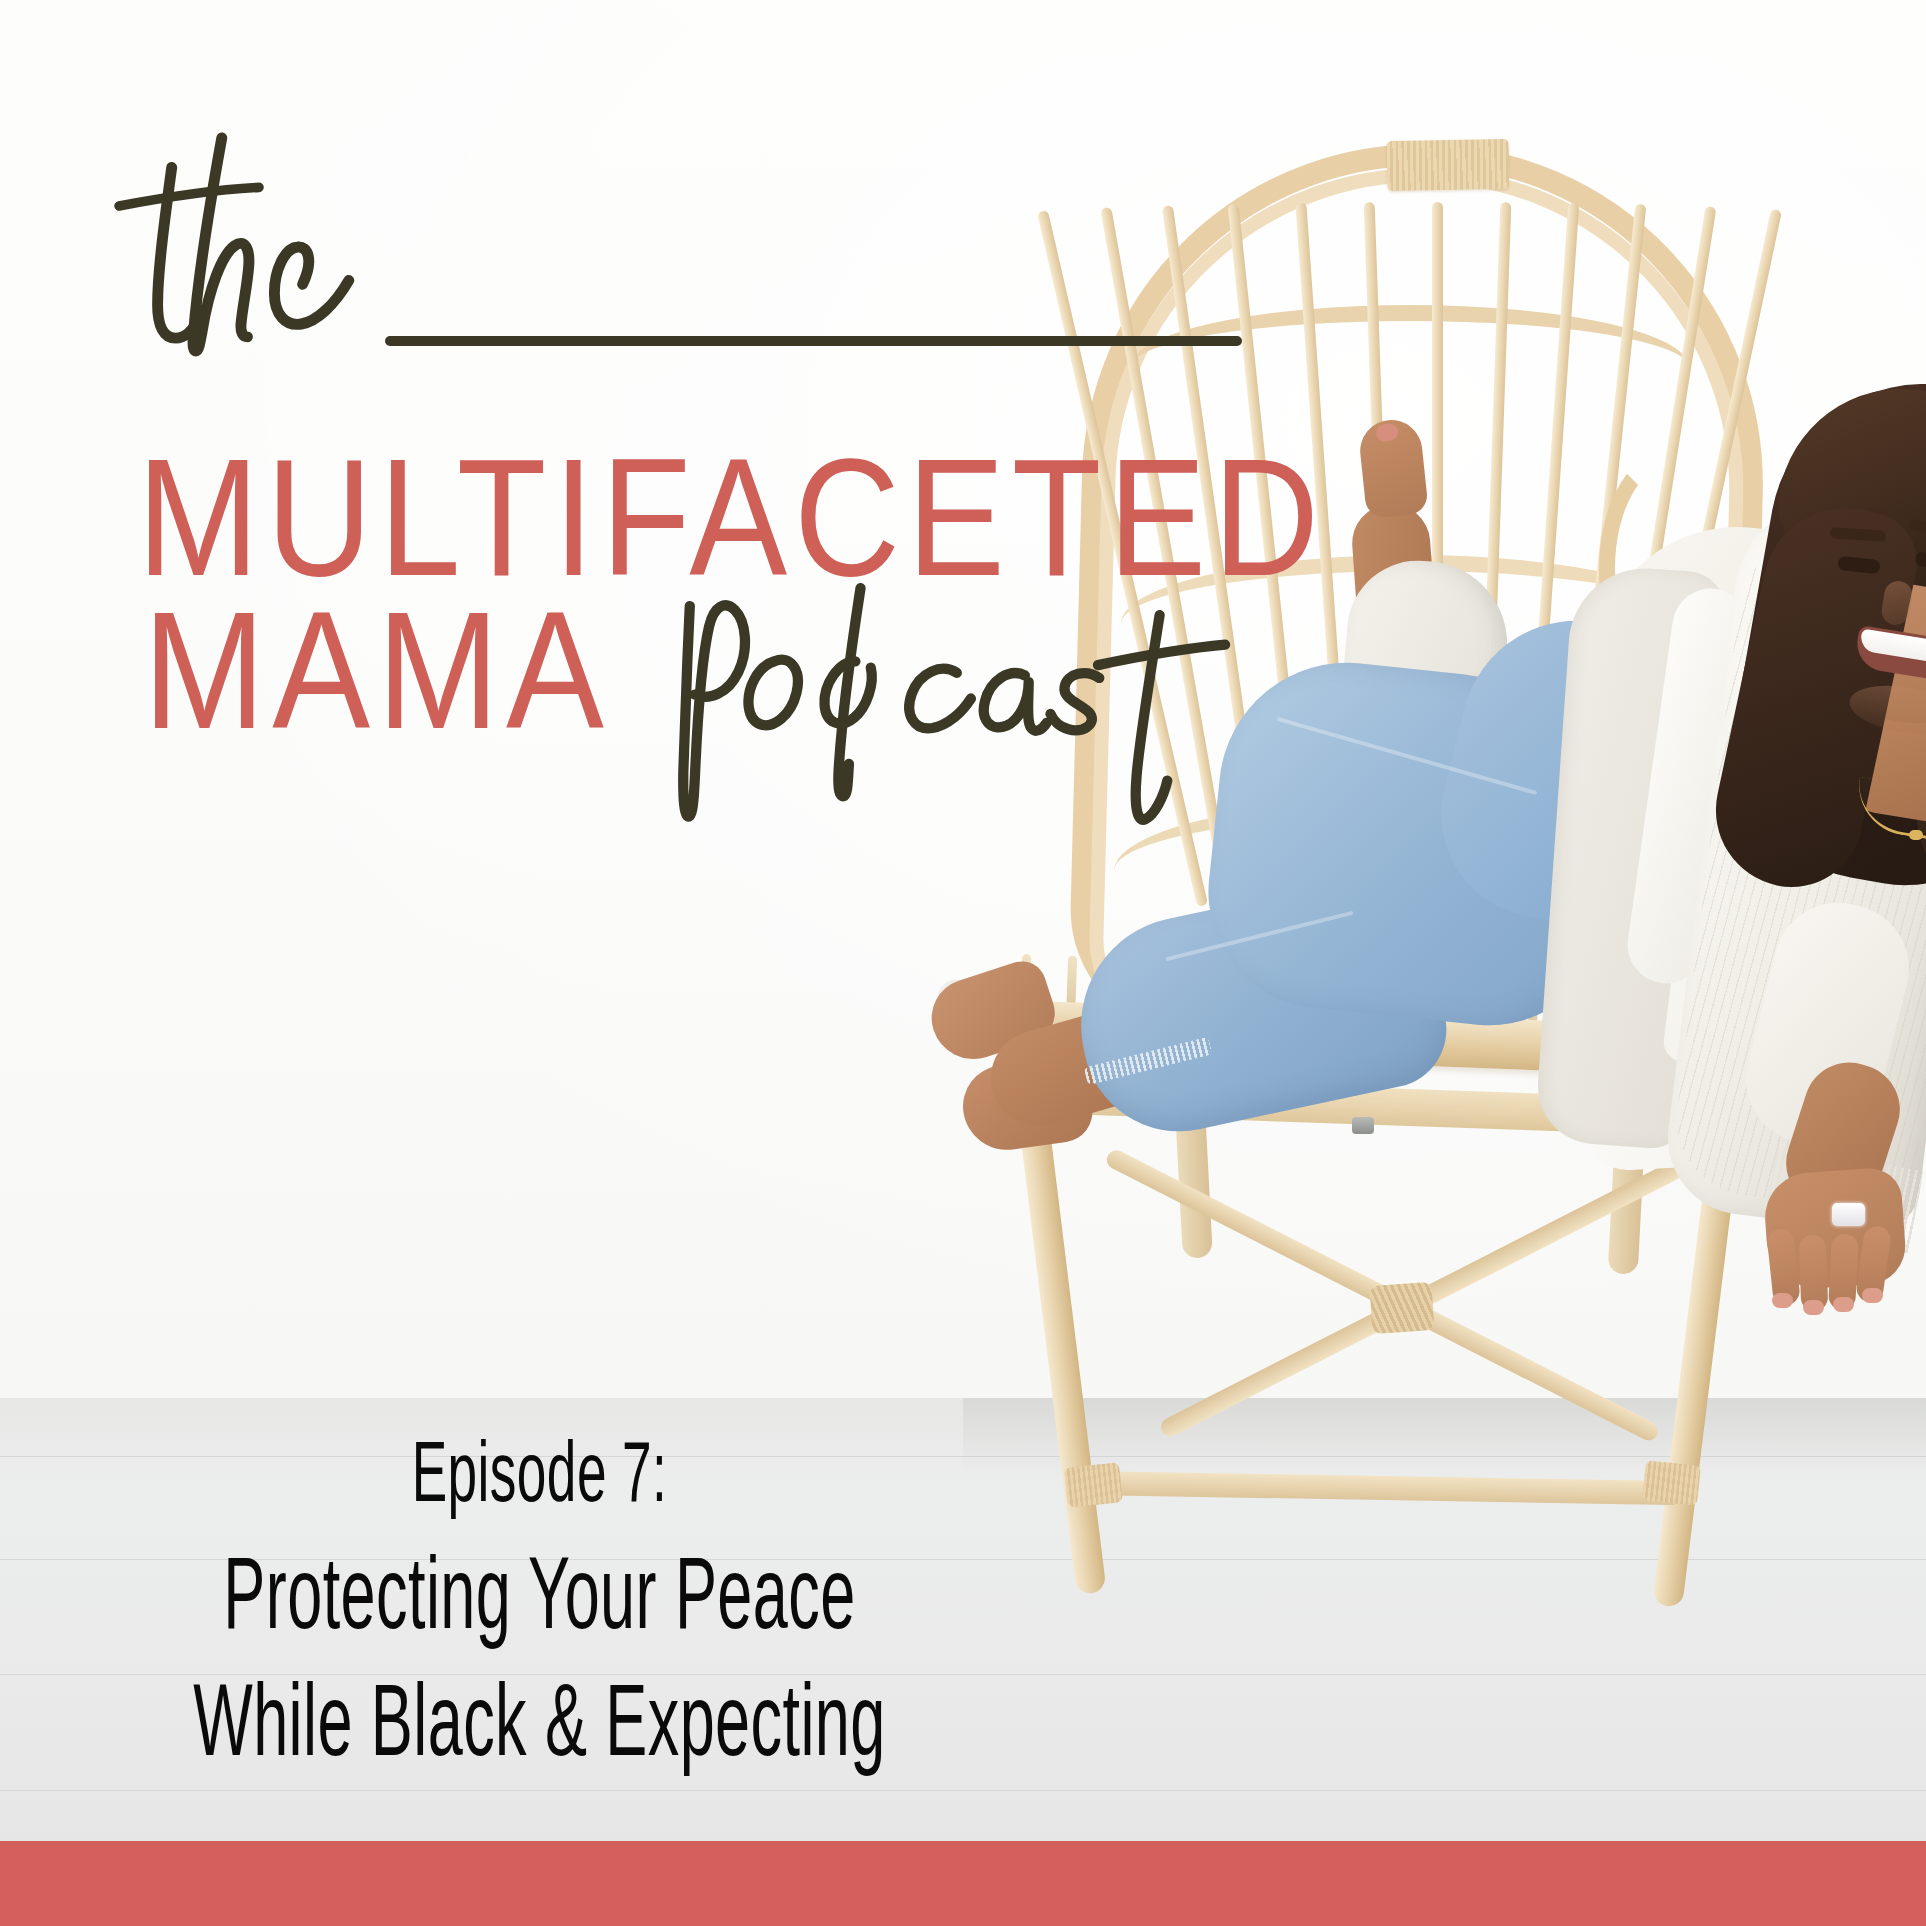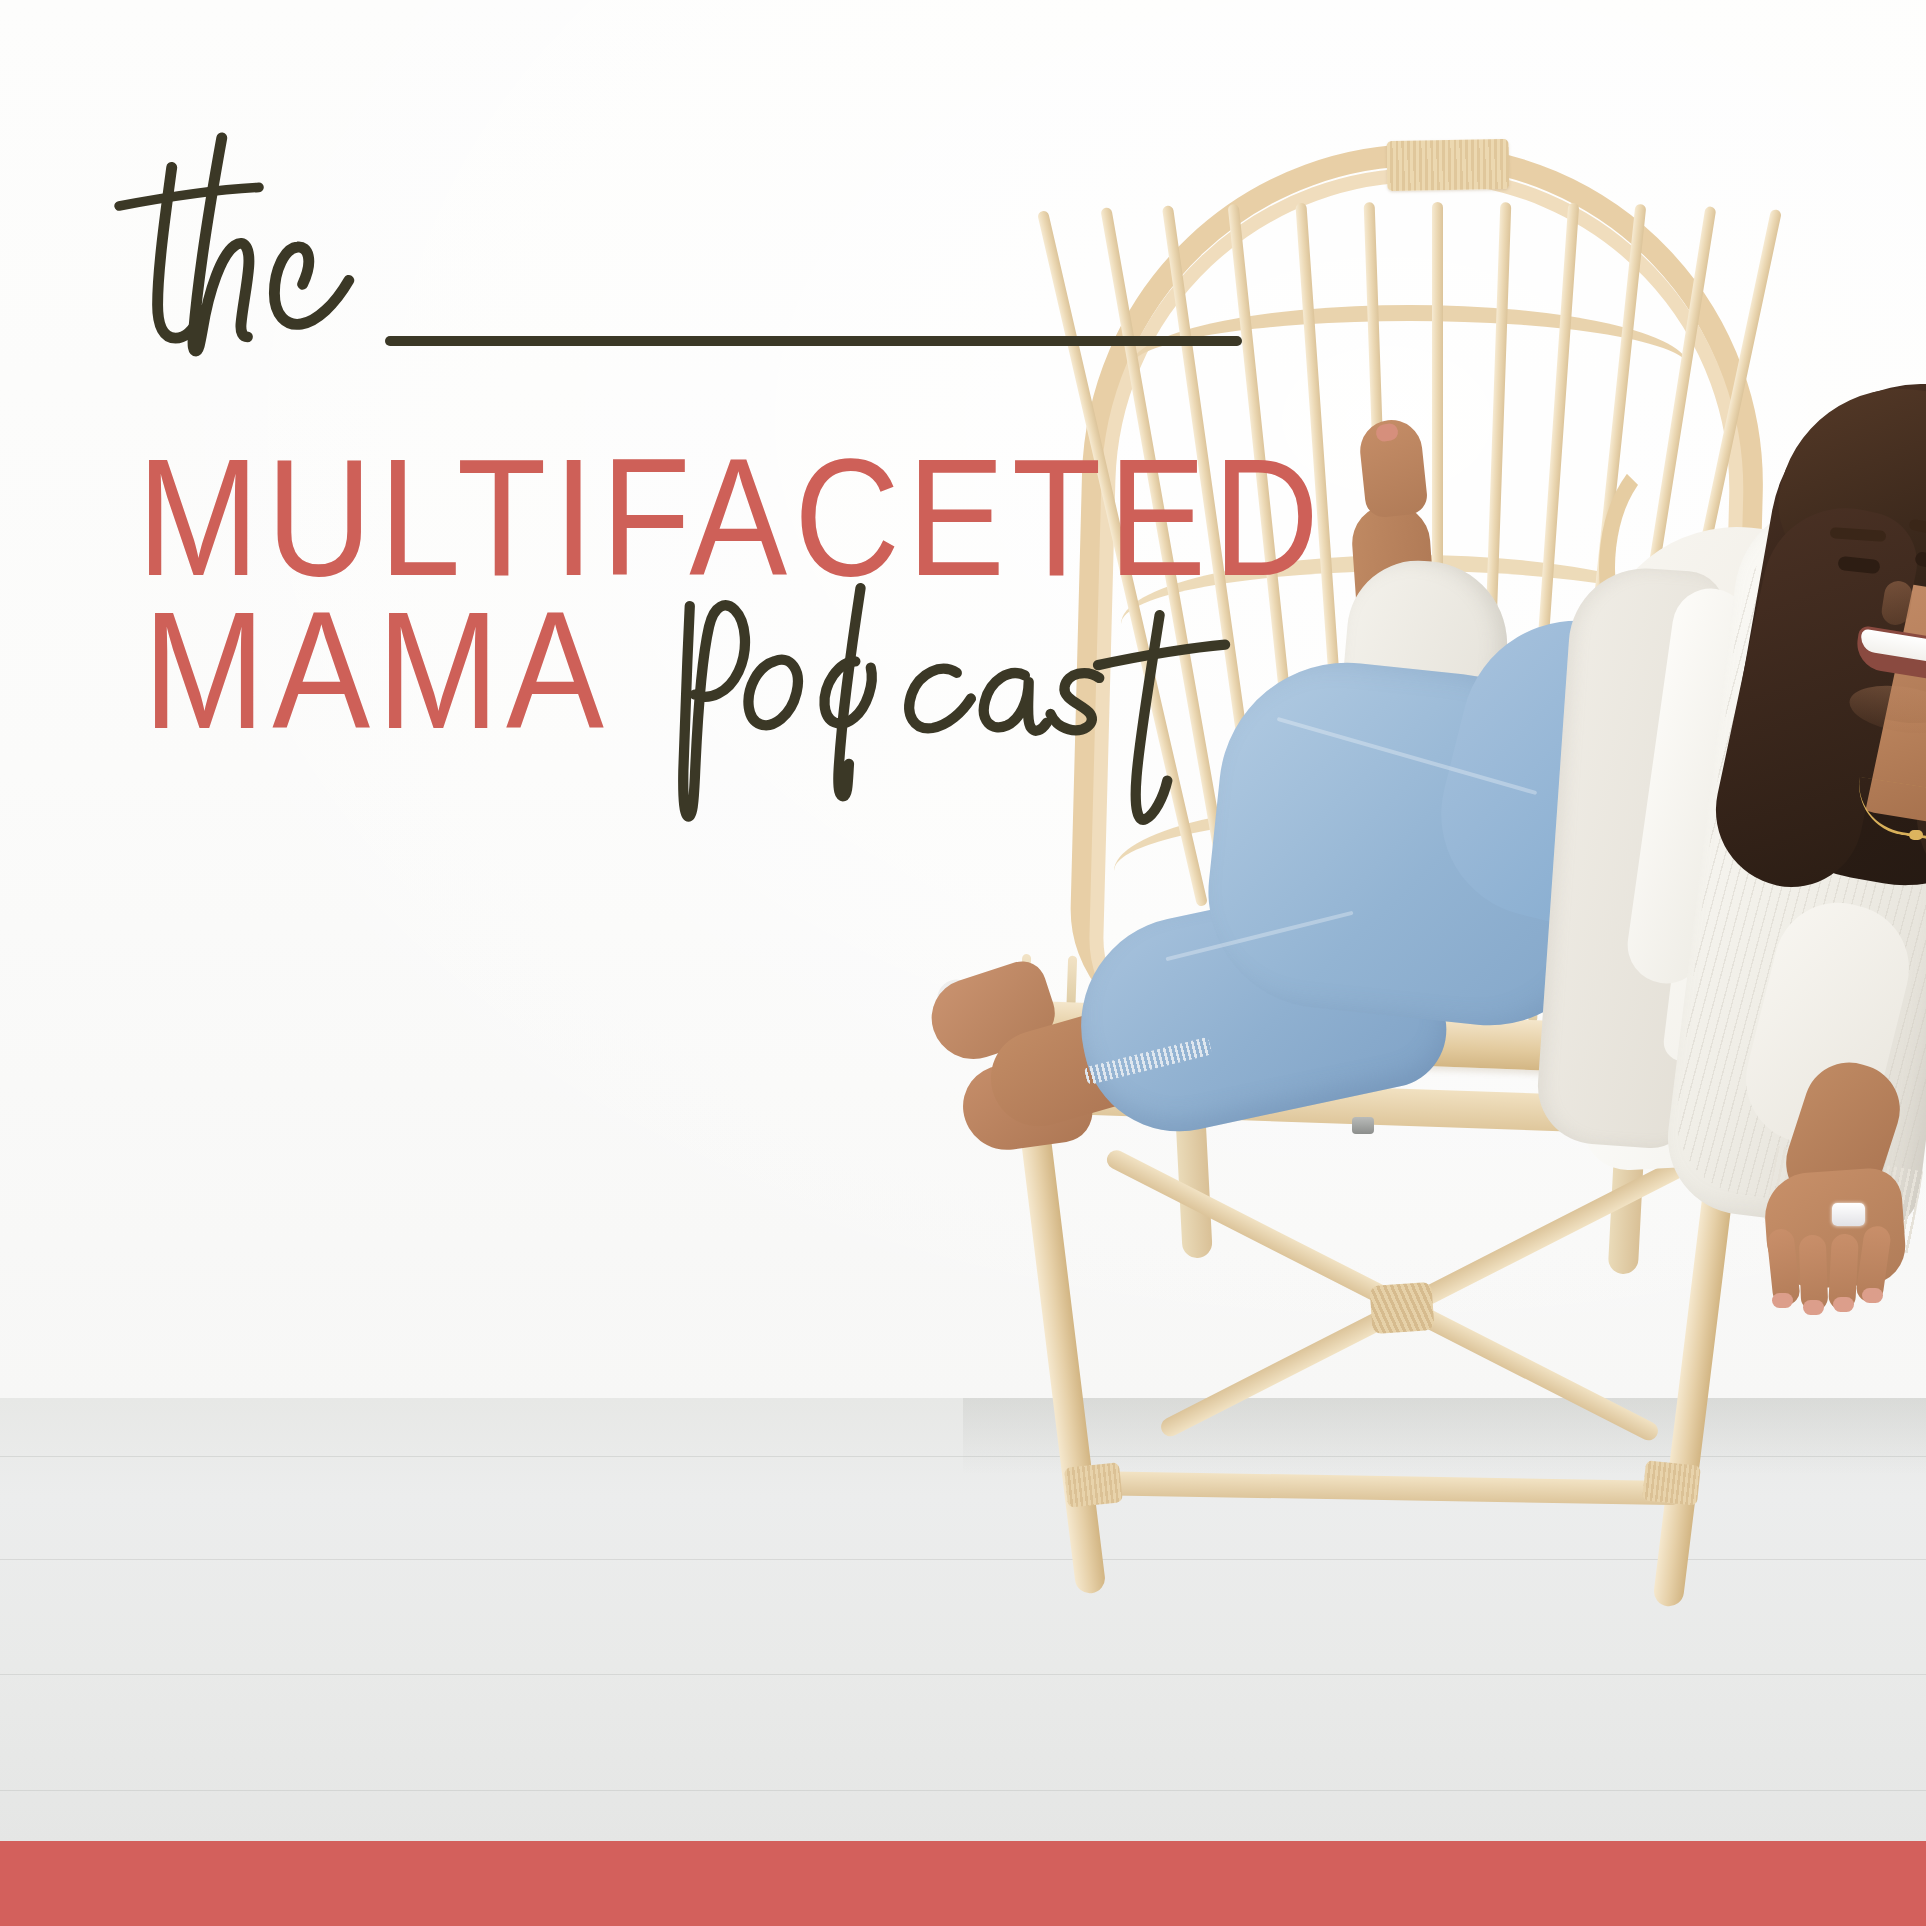--- a/index.html
+++ b/index.html
@@ -423,17 +423,22 @@
                    C688 248 666 262 644 256 C630 252 620 242 616 232"></path>
 
           <path d="M786 78 C770 180 754 276 750 330 C746 380 752 402 764 396
                    C778 389 792 362 798 336"></path>
           <path d="M690 156 C762 140 842 128 888 124"></path>
         </g>
       </svg>
     </div>
   </div>
 
+  <div id="episode">
+    <div class="ep epnum">Episode 7:</div>
+    <div class="ep t1">Protecting Your Peace</div>
+    <div class="ep t2">While Black &amp; Expecting</div>
+  </div>
 
   <div id="bottombar"></div>
 
 </div>
 
 
 </body></html>

